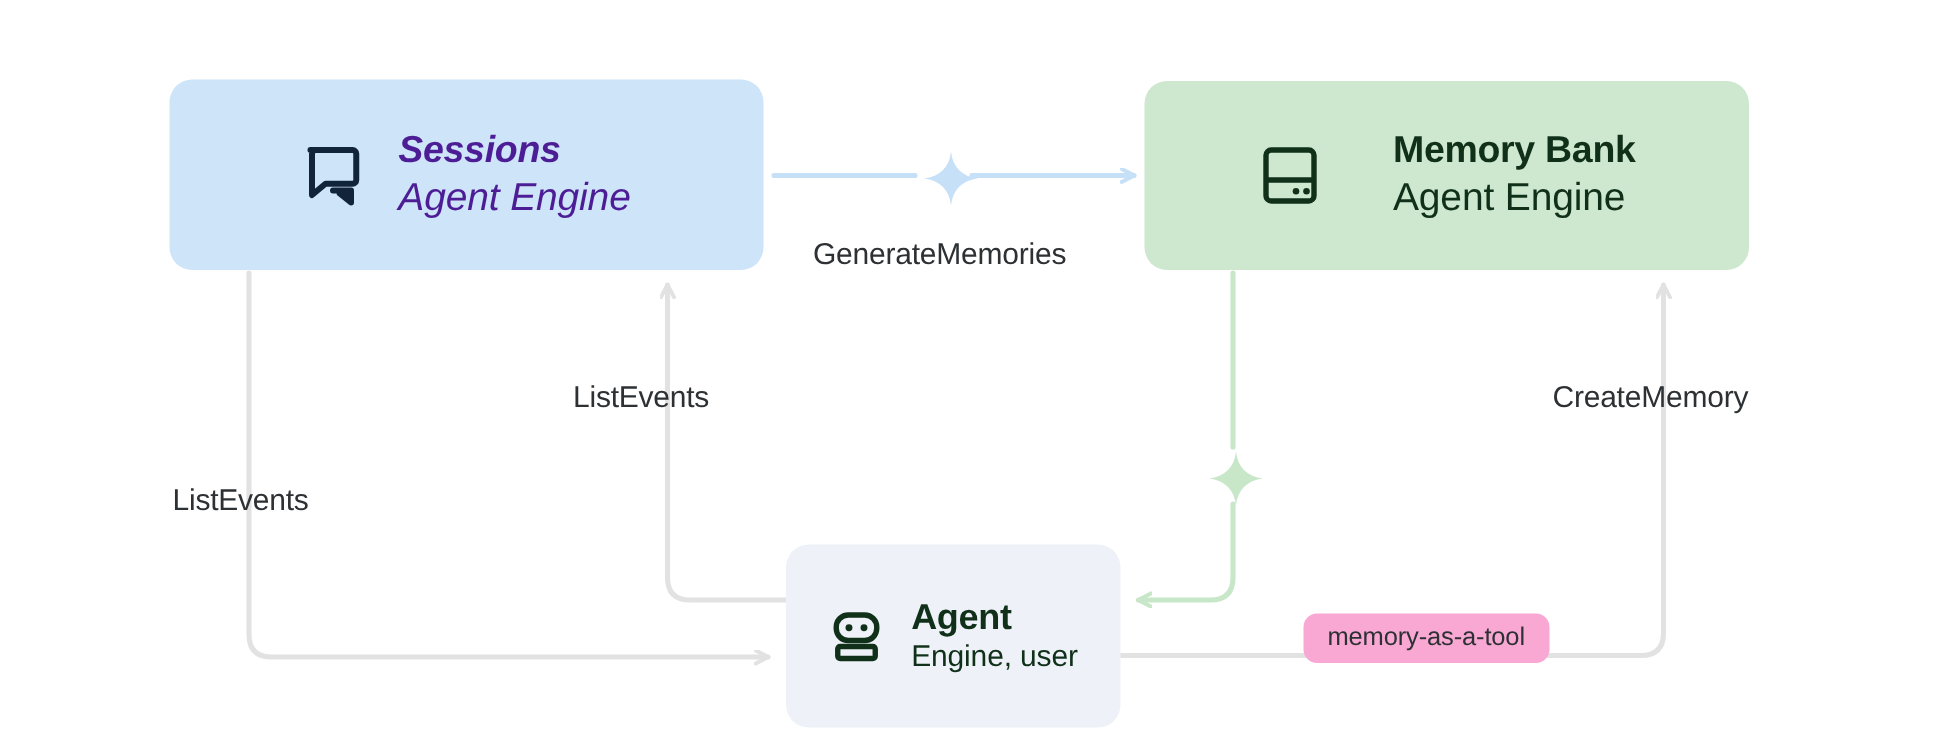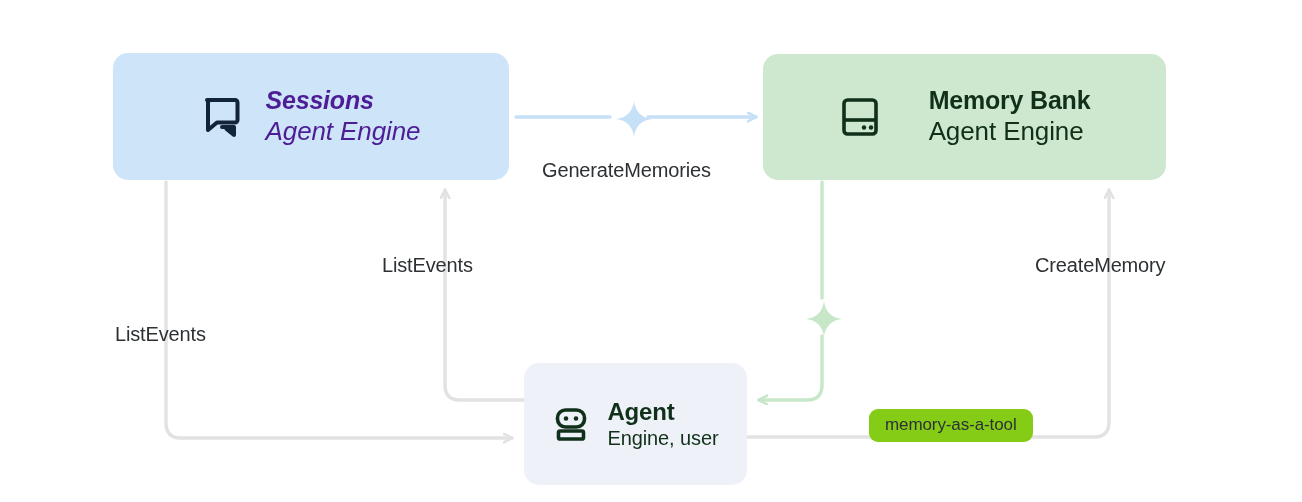--- a/index.html
+++ b/index.html
@@ -109,21 +109,21 @@
   #label-append-event      { left: 382px; top: 238px; }
   #label-list-events       { left: 115px; top: 307px; }
   #label-retrieve-memories { left: 845px; top: 307px; }
   #label-create-memory     { left: 1035px; top: 238px; }
 
   .pill {
     position: absolute;
     left: 869px;
     top: 409px;
     padding: 6px 16px 7px 16px;
-    background: #84cc16;
+    background: #f9a8d4;
     border-radius: 9px;
     font-size: 17px;
     color: #2d3134;
     white-space: nowrap;
     letter-spacing: -0.1px;
   }
 
   .sparkle { position: absolute; line-height: 0; }
   #sparkle-generate { left: 615px; top: 100px; }
   #sparkle-retrieve { left: 805px; top: 300px; }

